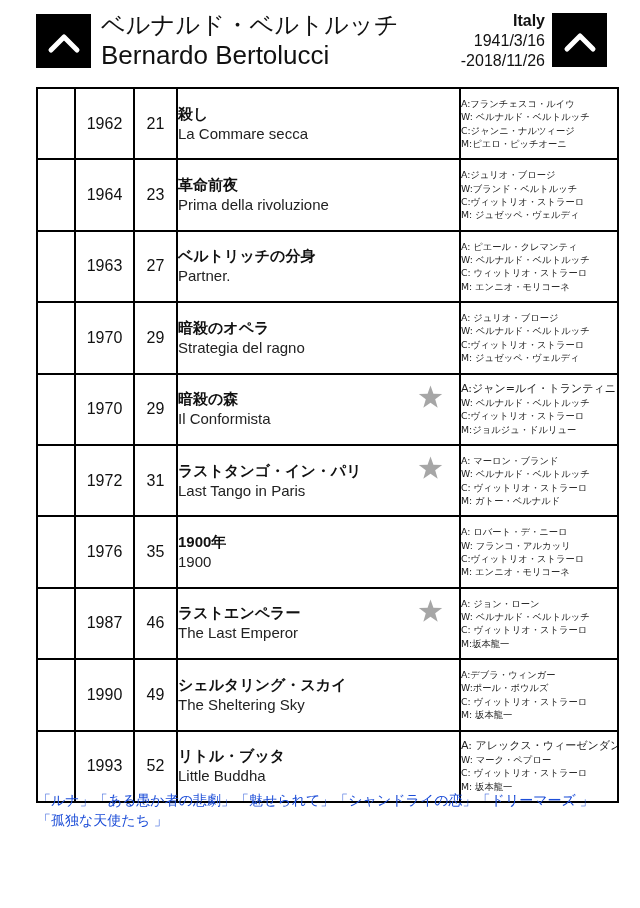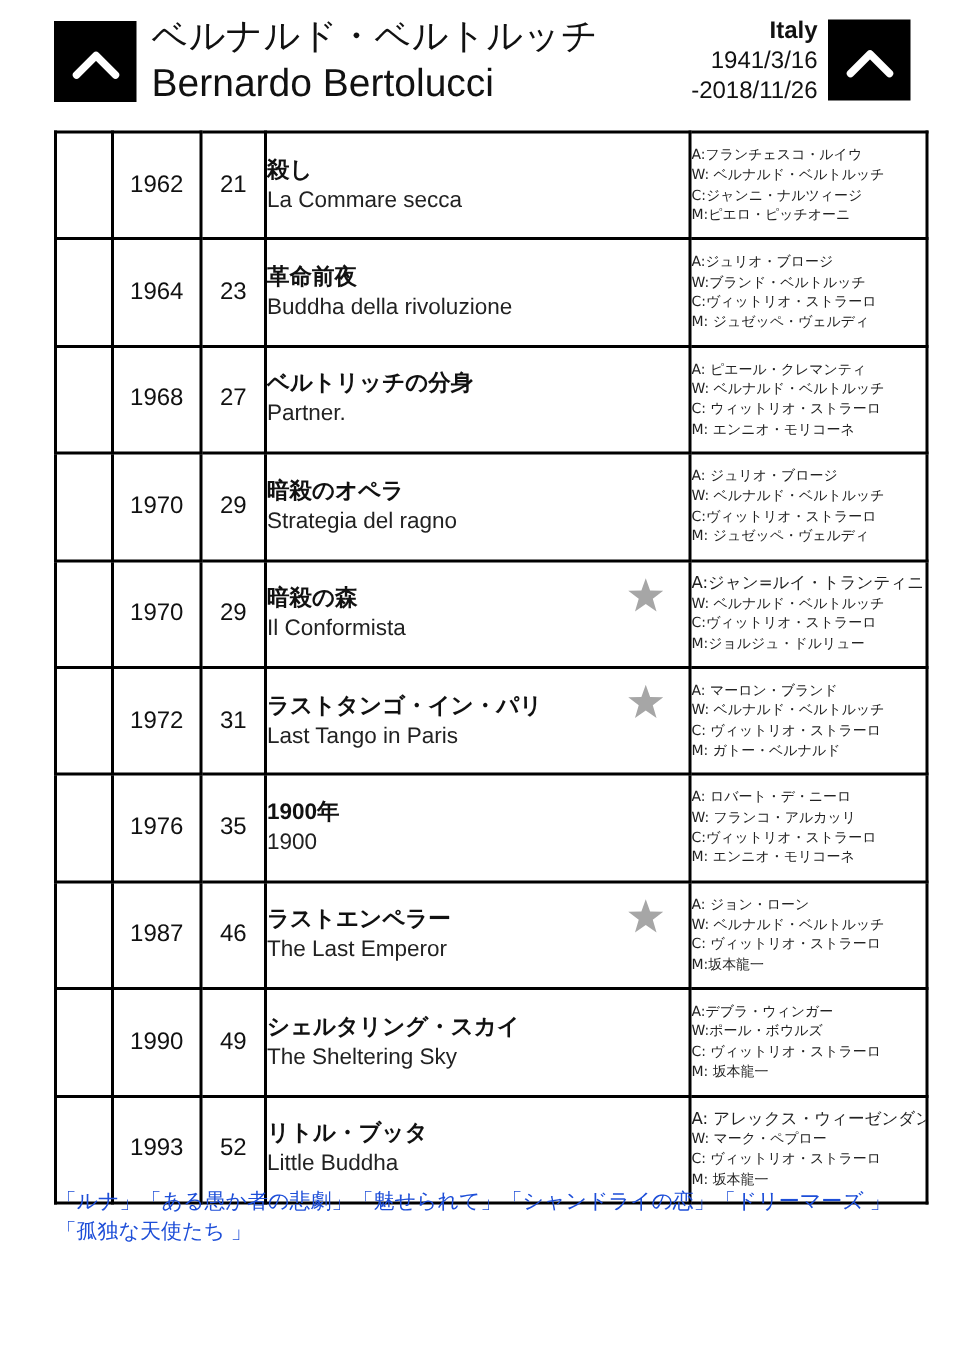--- a/index.html
+++ b/index.html
@@ -75,34 +75,34 @@
       <div class="cr">M:ピエロ・ピッチオーニ</div>
     </td>
   </tr>
 
   <tr>
     <td class="c-blank"></td>
     <td class="c-year">1964</td>
     <td class="c-age">23</td>
     <td class="c-title">
       <div class="t-ja">革命前夜</div>
-      <div class="t-en">Buddha della rivoluzione</div>
+      <div class="t-en">Prima della rivoluzione</div>
 
     </td>
     <td class="c-credits">
       <div class="cr cr-first">A:ジュリオ・ブロージ</div>
       <div class="cr">W:ブランド・ベルトルッチ</div>
       <div class="cr">C:ヴィットリオ・ストラーロ</div>
       <div class="cr">M: ジュゼッペ・ヴェルディ</div>
     </td>
   </tr>
 
   <tr>
     <td class="c-blank"></td>
-    <td class="c-year">1968</td>
+    <td class="c-year">1963</td>
     <td class="c-age">27</td>
     <td class="c-title">
       <div class="t-ja">ベルトリッチの分身</div>
       <div class="t-en">Partner.</div>
 
     </td>
     <td class="c-credits">
       <div class="cr cr-first">A: ピエール・クレマンティ</div>
       <div class="cr">W: ベルナルド・ベルトルッチ</div>
       <div class="cr">C: ウィットリオ・ストラーロ</div>

